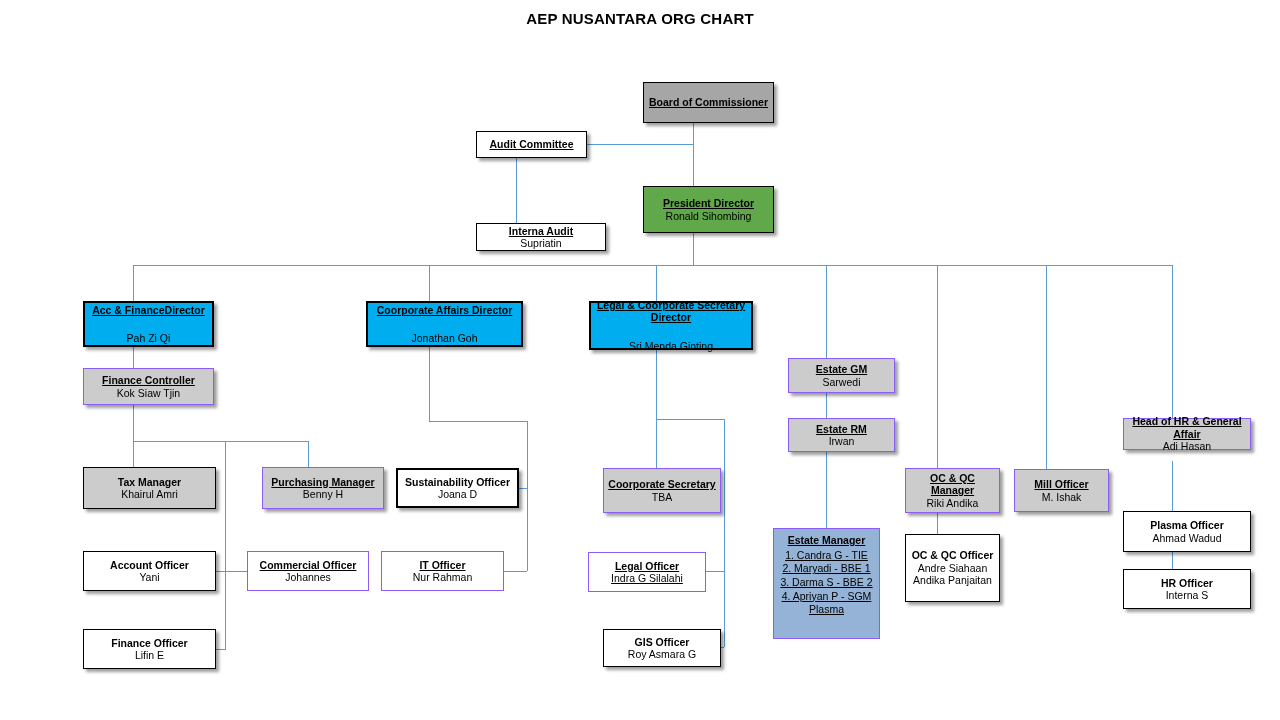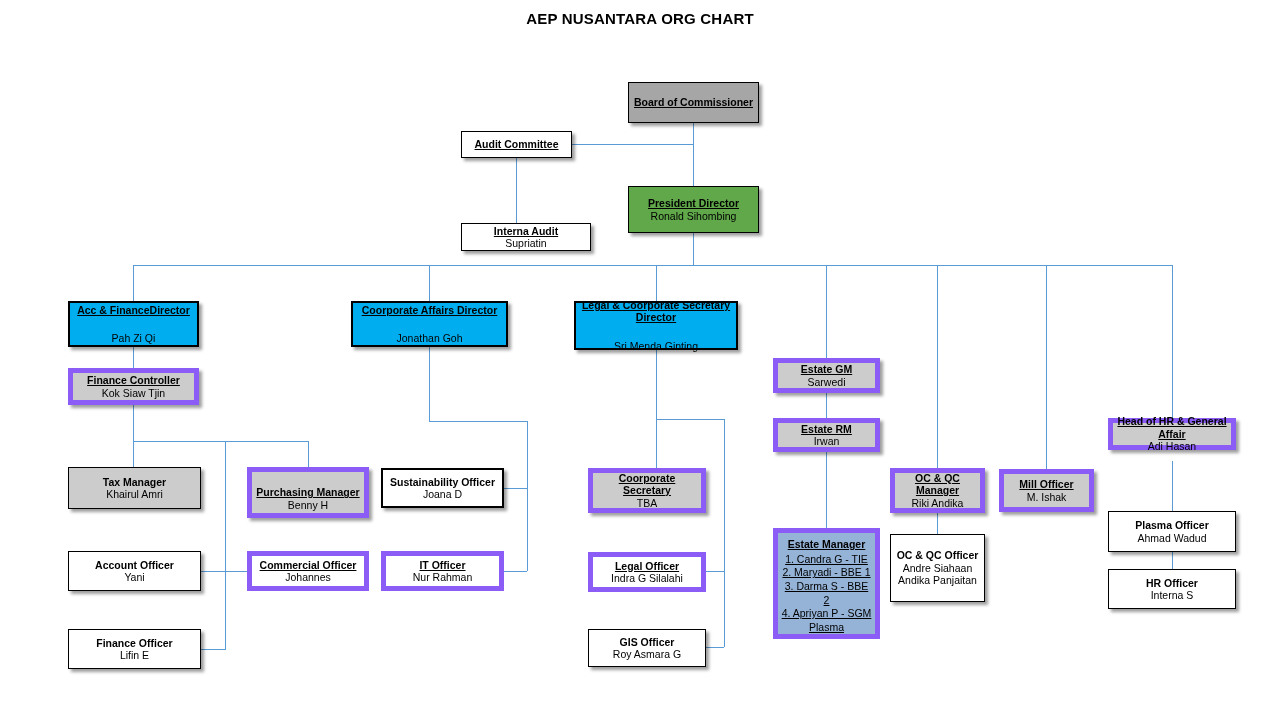--- a/index.html
+++ b/index.html
@@ -54,31 +54,31 @@
     display: block;
   }
   .node .title.nounder { text-decoration: none; }
   .node .name {
     font-weight: normal;
     display: block;
   }
 
   
   .b-thick  { border: 2px solid #000000; }
-  .b-thin   { border: 5px solid #8b5cf6; }
+  .b-thin   { border: 1px solid #8b5cf6; }
   .b-black1 { border: 1px solid #000000; }
 
   .f-white  { background: #ffffff; }
   .f-gray   { background: #A6A6A6; }
   .f-gray2  { background: #CCCCCC; }
   .f-green  { background: #60A84A; }
   .f-blue   { background: #00AEEF; gap: 16px; }
   .f-lblue  { background: #95B3D7; text-decoration: underline; }
 
-  .shadow   { box-shadow: 3px 3px 3px rgba(0,0,0,0.38); }
+  .shadow   { box-shadow: 3px 3px 3px rgba(0,0,0,0.38); margin-left: 15px; }
 
   
   .node.list-node {
     justify-content: flex-start;
     padding-top: 5px;
     line-height: 1.30;
     font-size: 10.5px;
   }
   .node.list-node .title { margin-bottom: 1px; }
   .node.list-node .lines {
@@ -178,21 +178,21 @@
 <div class="node b-black1 f-white shadow" style="left:68px; top:551px; width:133px; height:40px;">
   <span class="title nounder">Account Officer</span>
   <span class="name">Yani</span>
 </div>
 
 <div class="node b-black1 f-white shadow" style="left:68px; top:629px; width:133px; height:40px;">
   <span class="title nounder">Finance Officer</span>
   <span class="name">Lifin E</span>
 </div>
 
-<div class="node b-thin f-gray2 shadow" style="left:247px; top:467px; width:122px; height:51px;justify-content:flex-end;">
+<div class="node b-thin f-gray2 shadow" style="left:247px; top:467px; width:122px; height:42px;">
   <span class="title">Purchasing Manager</span>
   <span class="name">Benny H</span>
 </div>
 
 <div class="node b-thin f-white" style="left:247px; top:551px; width:122px; height:40px;">
   <span class="title">Commercial Officer</span>
   <span class="name">Johannes</span>
 </div>
 
 <div class="node b-thick f-blue shadow" style="left:351px; top:301px; width:157px; height:46px;">
@@ -213,21 +213,21 @@
 <div class="node b-thick f-blue shadow" style="left:574px; top:301px; width:164px; height:49px;">
   <span class="title">Legal &amp; Coorporate Secretary Director</span>
   <span class="name">Sri Menda Ginting</span>
 </div>
 
 <div class="node b-thin f-gray2 shadow" style="left:588px; top:468px; width:118px; height:45px;">
   <span class="title">Coorporate Secretary</span>
   <span class="name">TBA</span>
 </div>
 
-<div class="node b-thin f-white" style="left:588px; top:552px; width:118px; height:40px;">
+<div class="node b-thin f-white" style="left:588px; top:552px; width:118px; height:40px;text-decoration:underline;">
   <span class="title">Legal Officer</span>
   <span class="name">Indra G Silalahi</span>
 </div>
 
 <div class="node b-black1 f-white shadow" style="left:588px; top:629px; width:118px; height:38px;">
   <span class="title nounder">GIS Officer</span>
   <span class="name">Roy Asmara G</span>
 </div>
 
 <div class="node b-thin f-gray2 shadow" style="left:773px; top:358px; width:107px; height:35px;">

